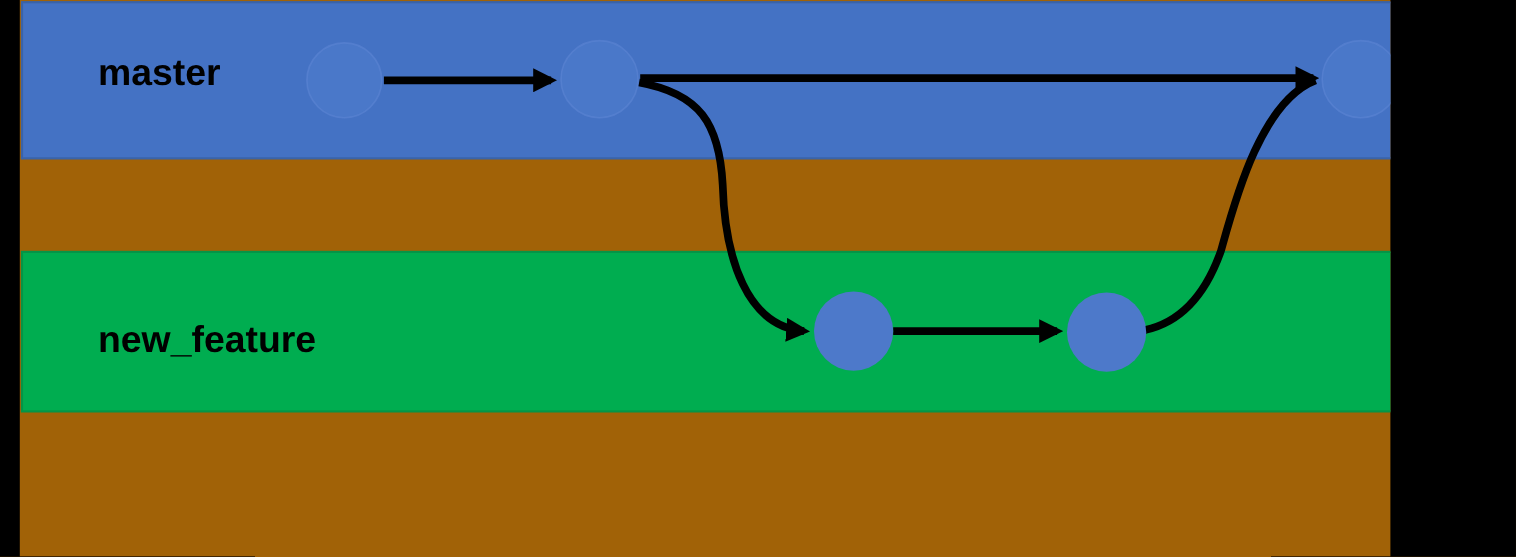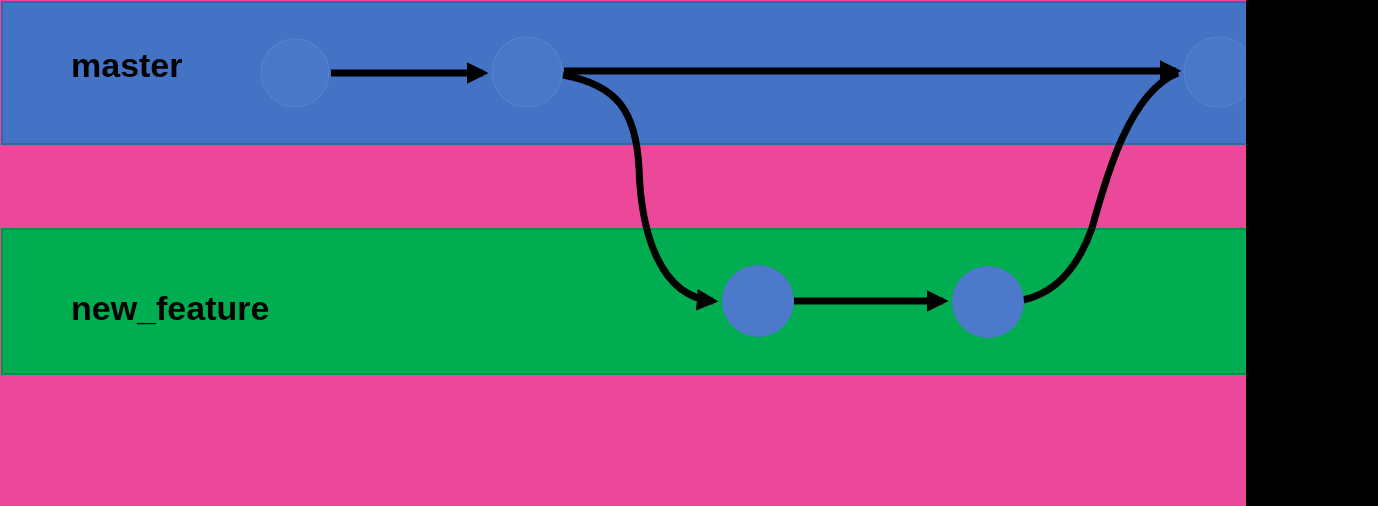--- a/index.html
+++ b/index.html
@@ -4,22 +4,23 @@
 <style>
   html, body {
     margin: 0;
     padding: 0;
     background: #000000;
   }
   .stage {
     position: relative;
     width: 1246px;
     height: 506px;
-    background: #ec4899;
+    background: #a16207;
     overflow: hidden;
+    margin-left: 18px;
   }
   svg text {
     font-family: "Liberation Sans", "DejaVu Sans", sans-serif;
     font-weight: bold;
     font-size: 34px;
   }
 </style>
 </head>
 <body>
 

